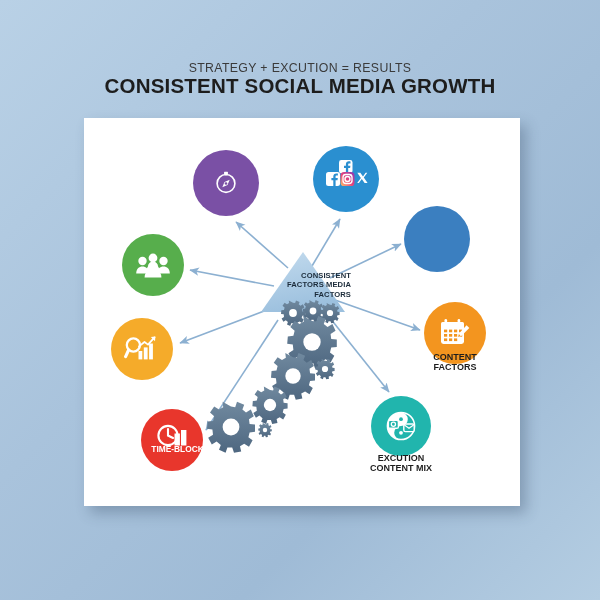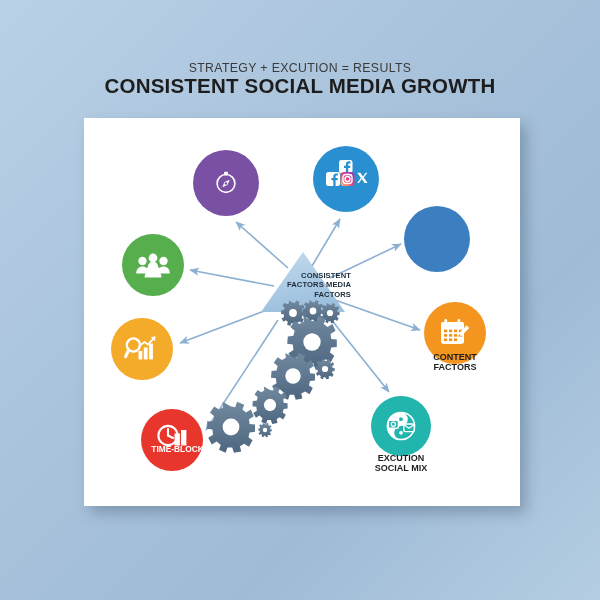--- a/index.html
+++ b/index.html
@@ -284,21 +284,21 @@
         <circle cx="17" cy="23.8" r="1.9" fill="#ffffff"></circle>
         <rect x="4.4" y="11.3" width="10" height="8" rx="1.6" fill="#21b5ad" stroke="#ffffff" stroke-width="1.4"></rect>
         <circle cx="9.4" cy="15.3" r="2.1" fill="none" stroke="#ffffff" stroke-width="1.3"></circle>
         <rect x="19.8" y="15" width="10.4" height="7.6" rx="1.6" fill="#21b5ad" stroke="#ffffff" stroke-width="1.4"></rect>
         <path d="M20.4,16 L25,19.3 L29.6,16" fill="none" stroke="#ffffff" stroke-width="1.2"></path>
       </svg>
     </span>
   </div>
   <div class="outlabel" id="lbl-balanced">
     <span>EXCUTION</span>
-    <span class="sub">SOCIAL MIX</span>
+    <span class="sub">CONTENT MIX</span>
   </div>
 
   <div class="node" id="node-time">
     <span class="ico" style="margin-bottom:6px;">
       <svg width="33" height="28" viewBox="0 0 33 28">
         <circle cx="12" cy="12.5" r="9.6" fill="none" stroke="#ffffff" stroke-width="2.1"></circle>
         <path d="M12,6 L12,12.5 L17,15" fill="none" stroke="#ffffff" stroke-width="2.1" stroke-linecap="round"></path>
         <rect x="18.5" y="10.5" width="5.4" height="12" fill="#ffffff"></rect>
         <rect x="25" y="7" width="5.4" height="15.5" fill="#ffffff"></rect>
       </svg>

